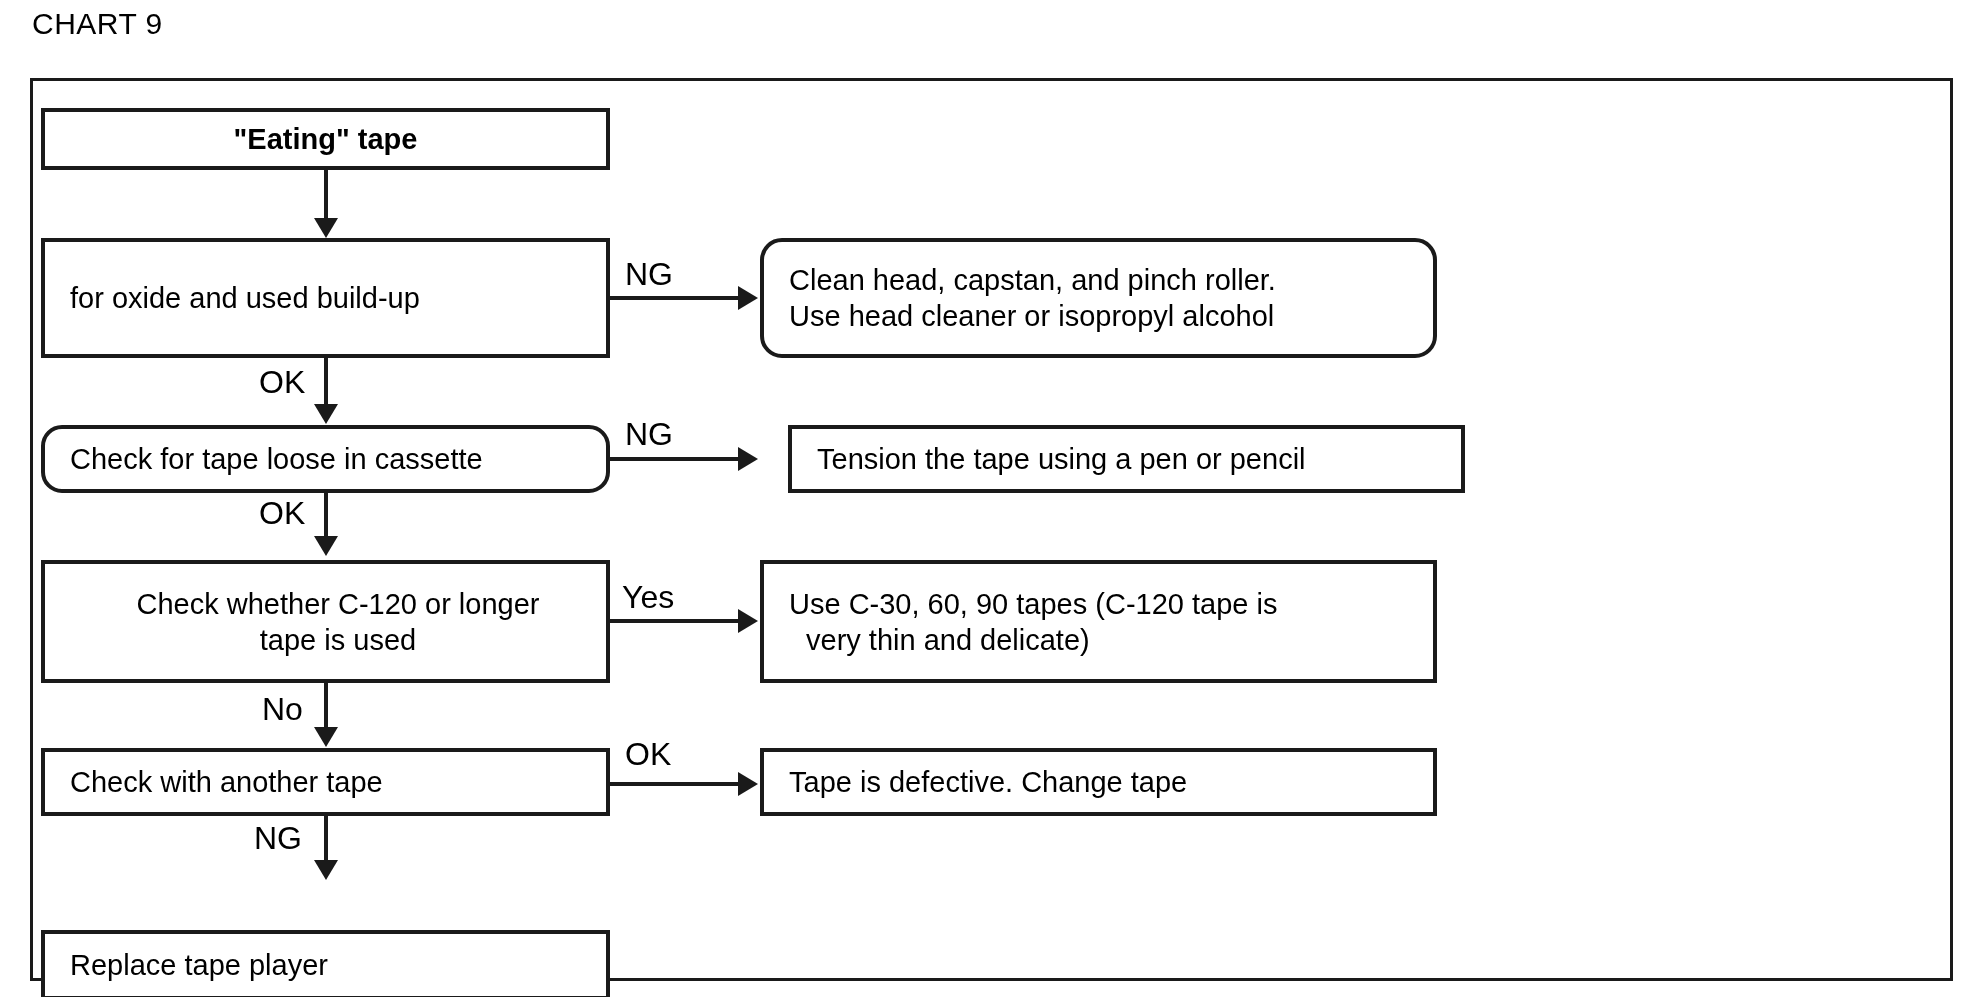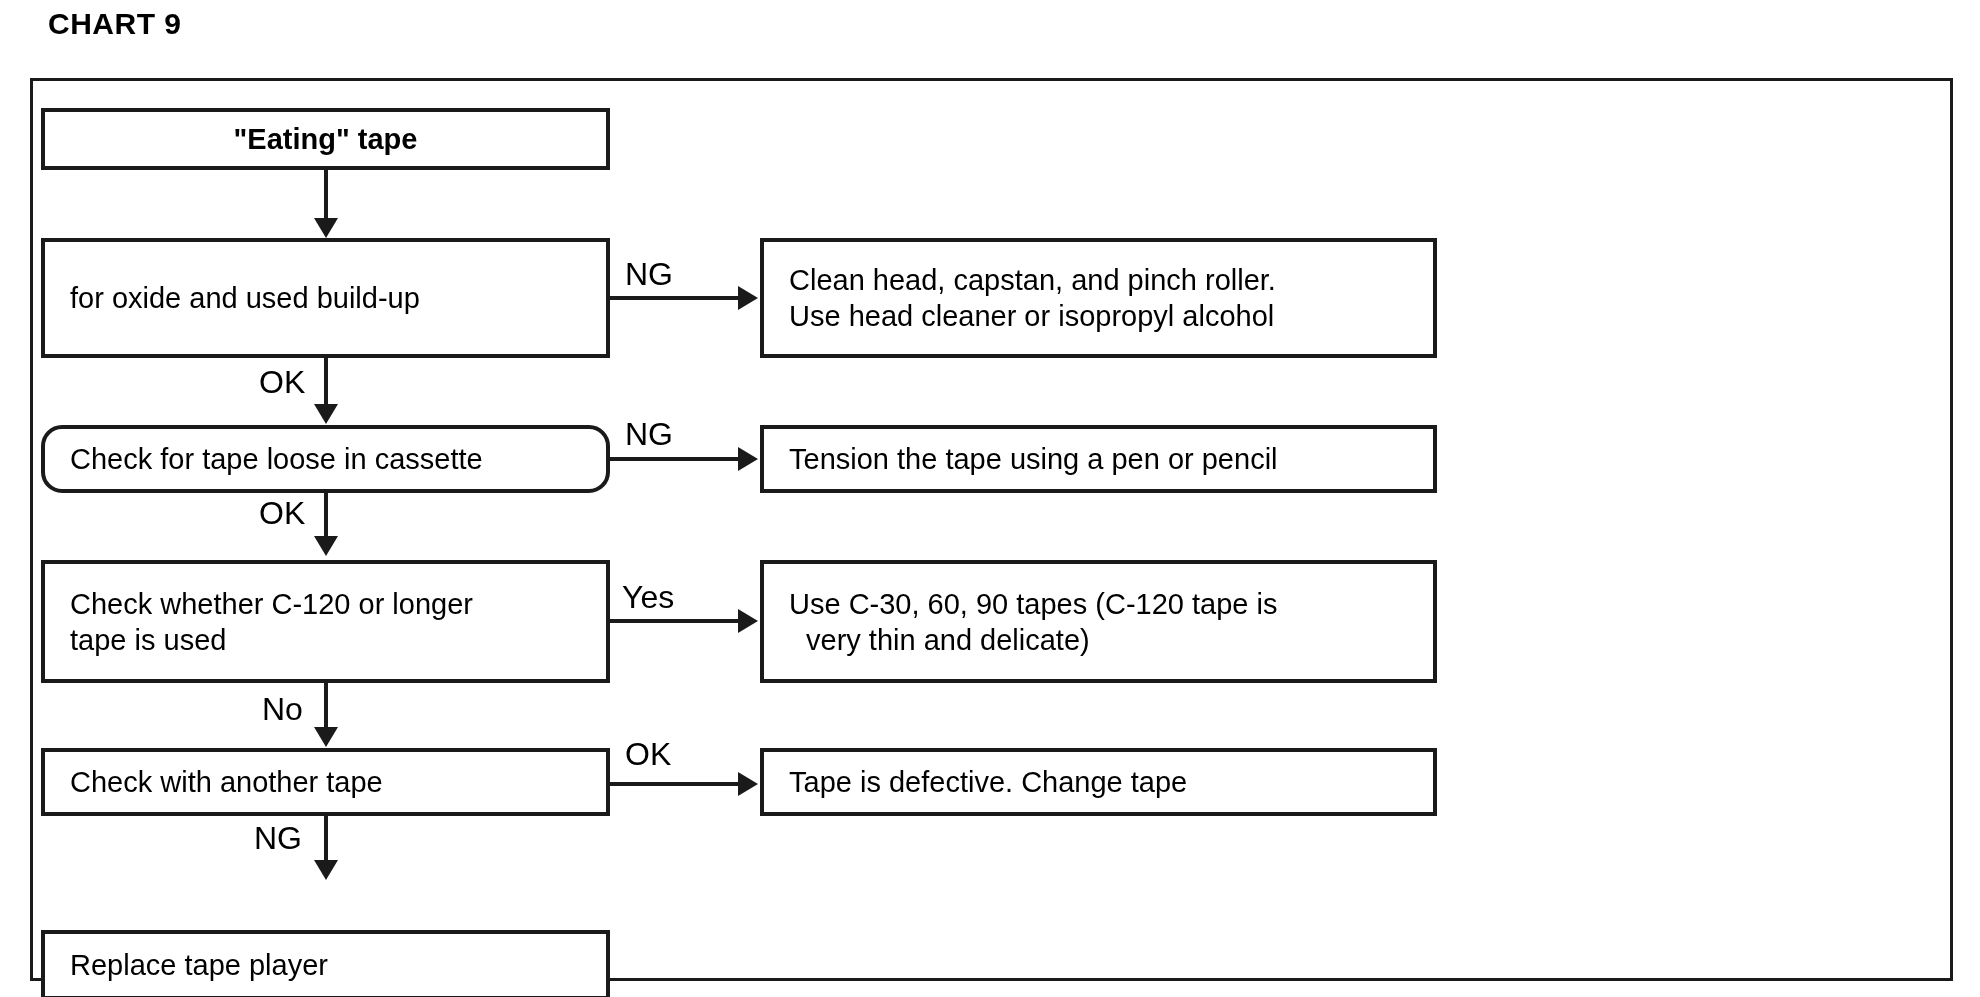--- a/index.html
+++ b/index.html
@@ -19,25 +19,24 @@
     width: 1980px;
     height: 997px;
   }
 
   
   #chart-title {
     position: absolute;
     left: 32px;
     top: 6px;
     font-size: 30px;
-    font-weight: bold;
+    font-weight: normal;
     letter-spacing: 0.5px;
     line-height: 36px;
     white-space: nowrap;
-    margin-left: 16px;
   }
 
   
   #frame {
     position: absolute;
     left: 30px;
     top: 78px;
     width: 1923px;
     height: 903px;
     border: 3px solid #1a1a1a;
@@ -121,34 +120,34 @@
   <div id="frame"></div>
 
   <div class="node center" style="left:41px; top:108px; width:569px; height:62px;">
     <div class="line">"Eating" tape</div>
   </div>
 
   <div class="node left-col" style="left:41px; top:238px; width:569px; height:120px;">
     <div class="line second">for oxide and used build-up</div>
   </div>
 
-  <div class="node right-col" style="left:760px; top:238px; width:677px; height:120px;">
+  <div class="node right-col" style="left:760px; top:238px; width:677px; height:120px;border-radius:22px;">
     <div class="line">Clean head, capstan, and pinch roller.</div>
     <div class="line second">Use head cleaner or isopropyl alcohol</div>
   </div>
 
   <div class="node left-col" style="left:41px; top:425px; width:569px; height:68px;border-radius:21px;">
     <div class="line">Check for tape loose in cassette</div>
   </div>
 
-  <div class="node right-col" style="left:760px; top:425px; width:677px; height:68px;justify-content:center;">
+  <div class="node right-col" style="left:788px; top:425px; width:677px; height:68px;justify-content:center;">
     <div class="line">Tension the tape using a pen or pencil</div>
   </div>
 
-  <div class="node left-col" style="left:41px; top:560px; width:569px; height:123px;">
+  <div class="node left-col" style="left:41px; top:560px; width:569px; height:123px;align-items:center;">
     <div class="line">Check whether C-120 or longer</div>
     <div class="line second">tape is used</div>
   </div>
 
   <div class="node right-col indent" style="left:760px; top:560px; width:677px; height:123px;">
     <div class="line">Use C-30, 60, 90 tapes (C-120 tape is</div>
     <div class="line second">very thin and delicate)</div>
   </div>
 
   <div class="node left-col" style="left:41px; top:748px; width:569px; height:68px;">

